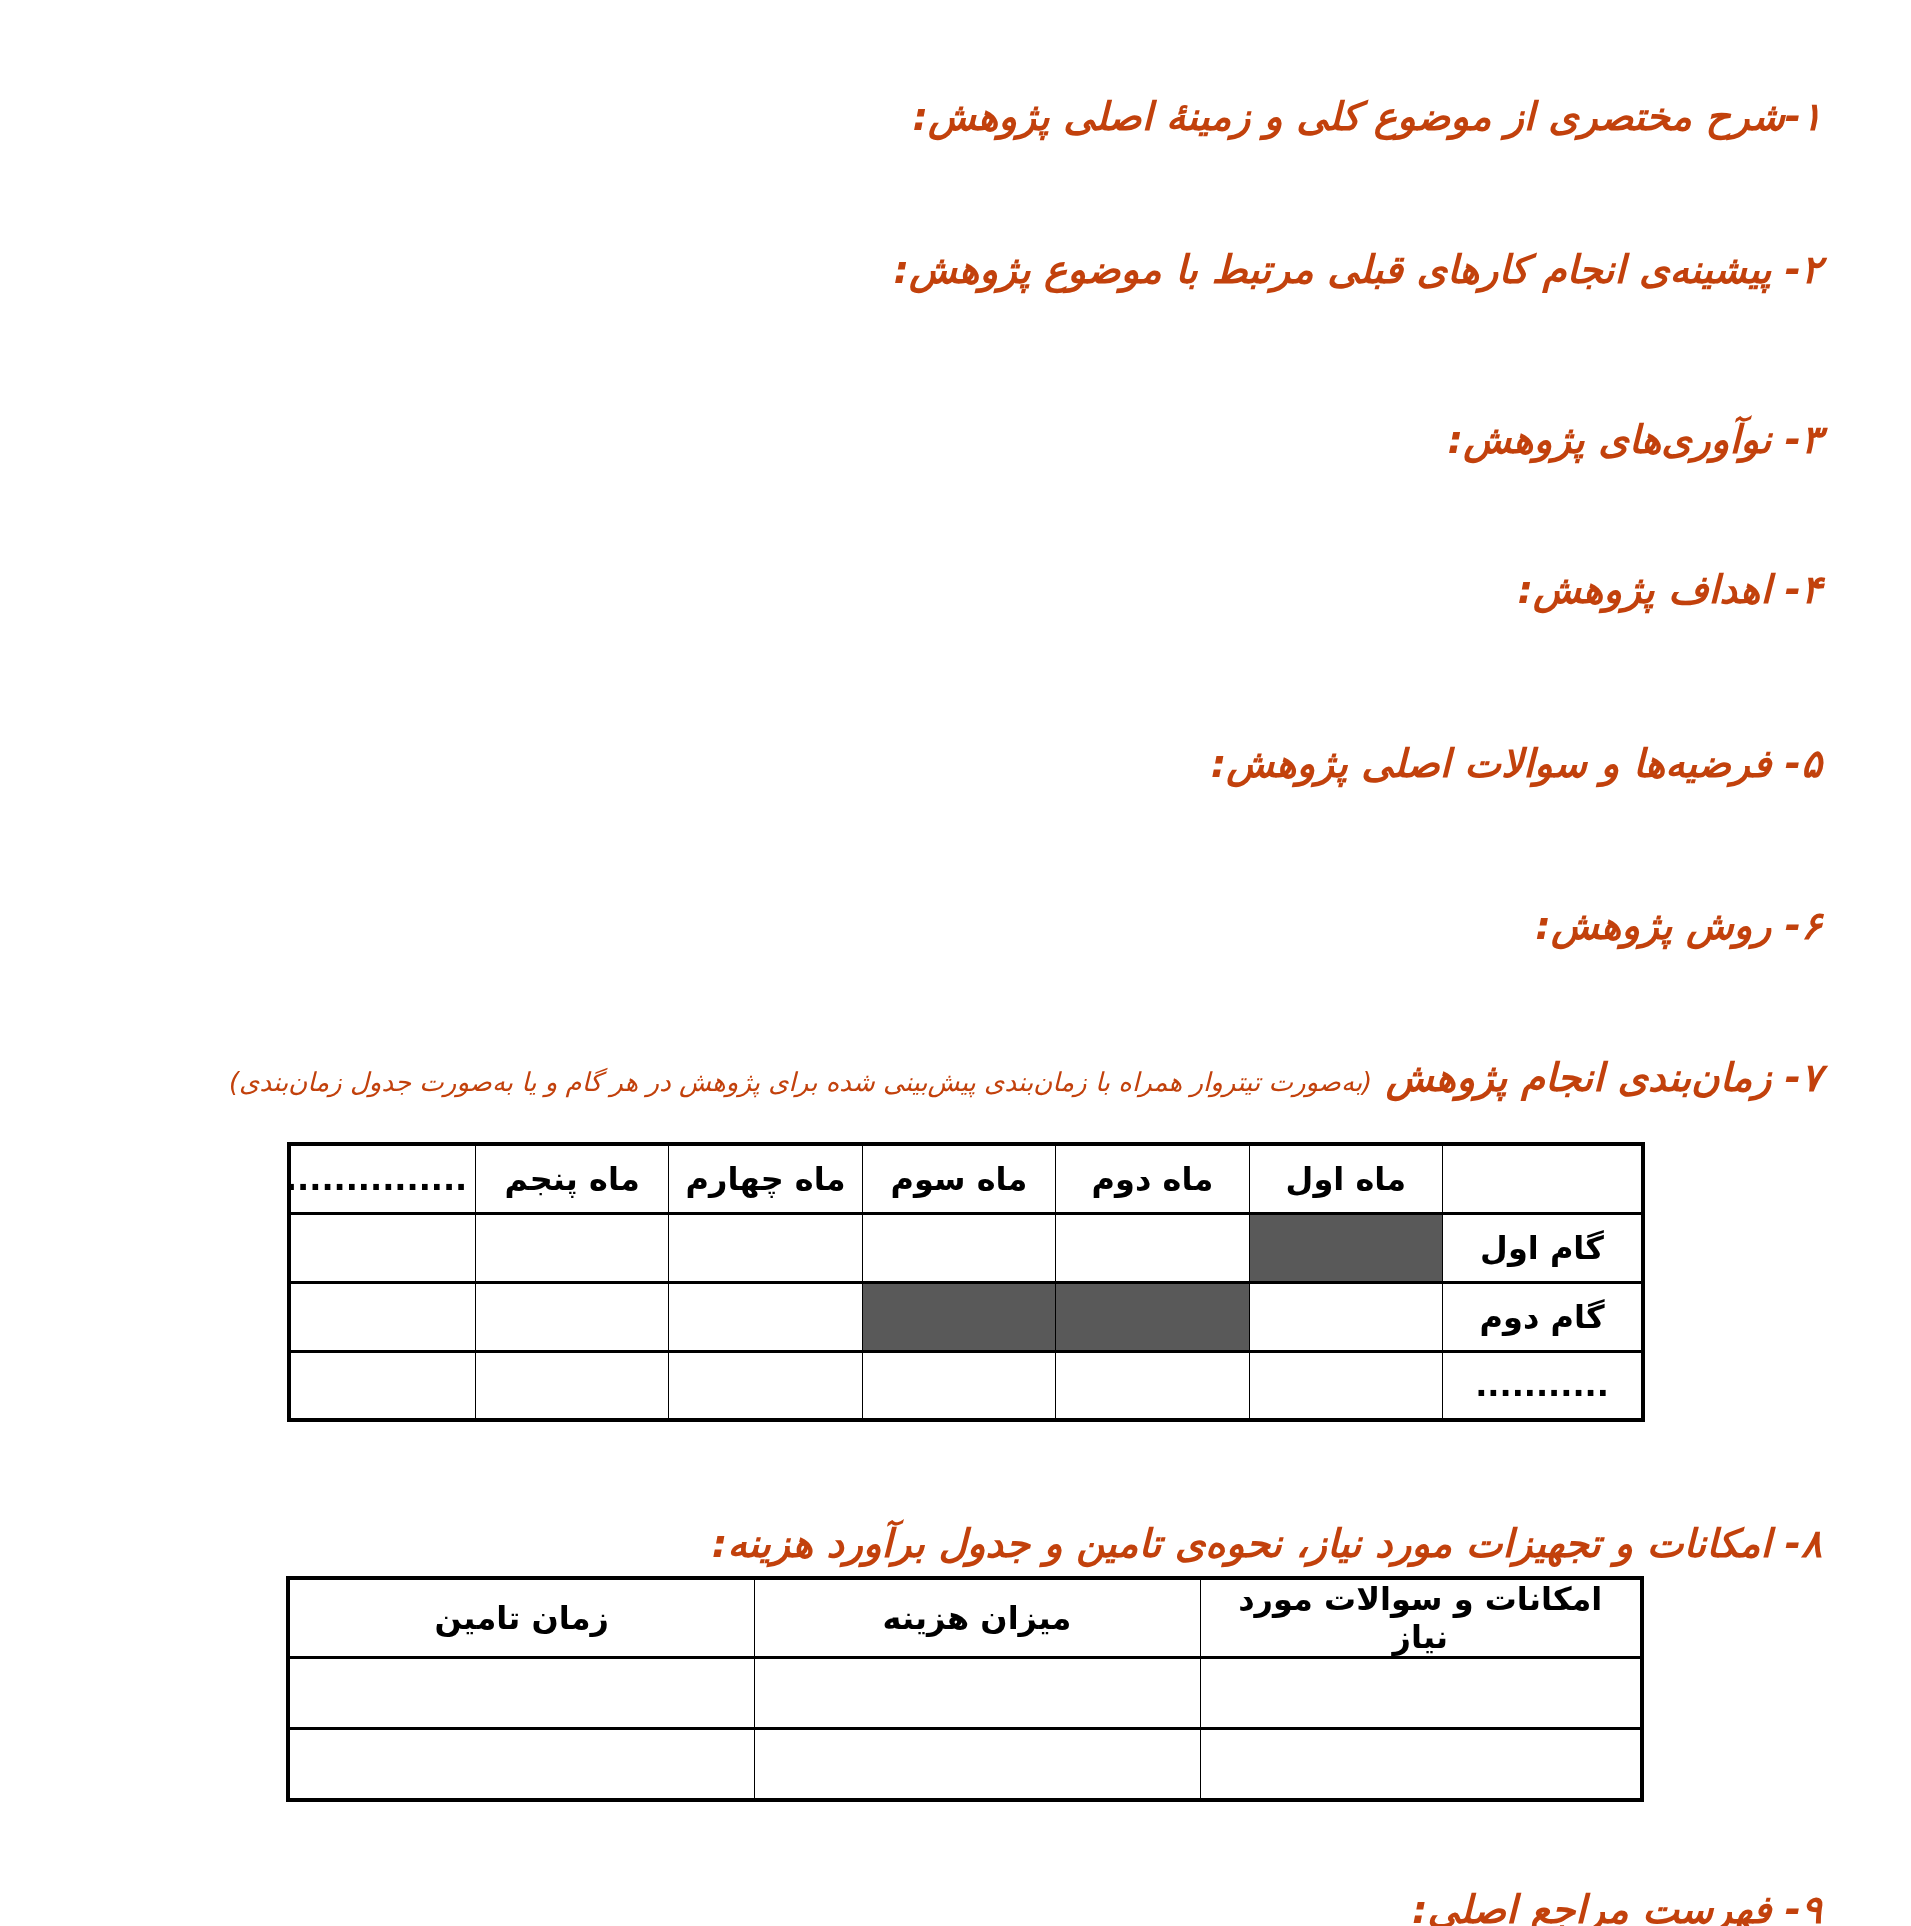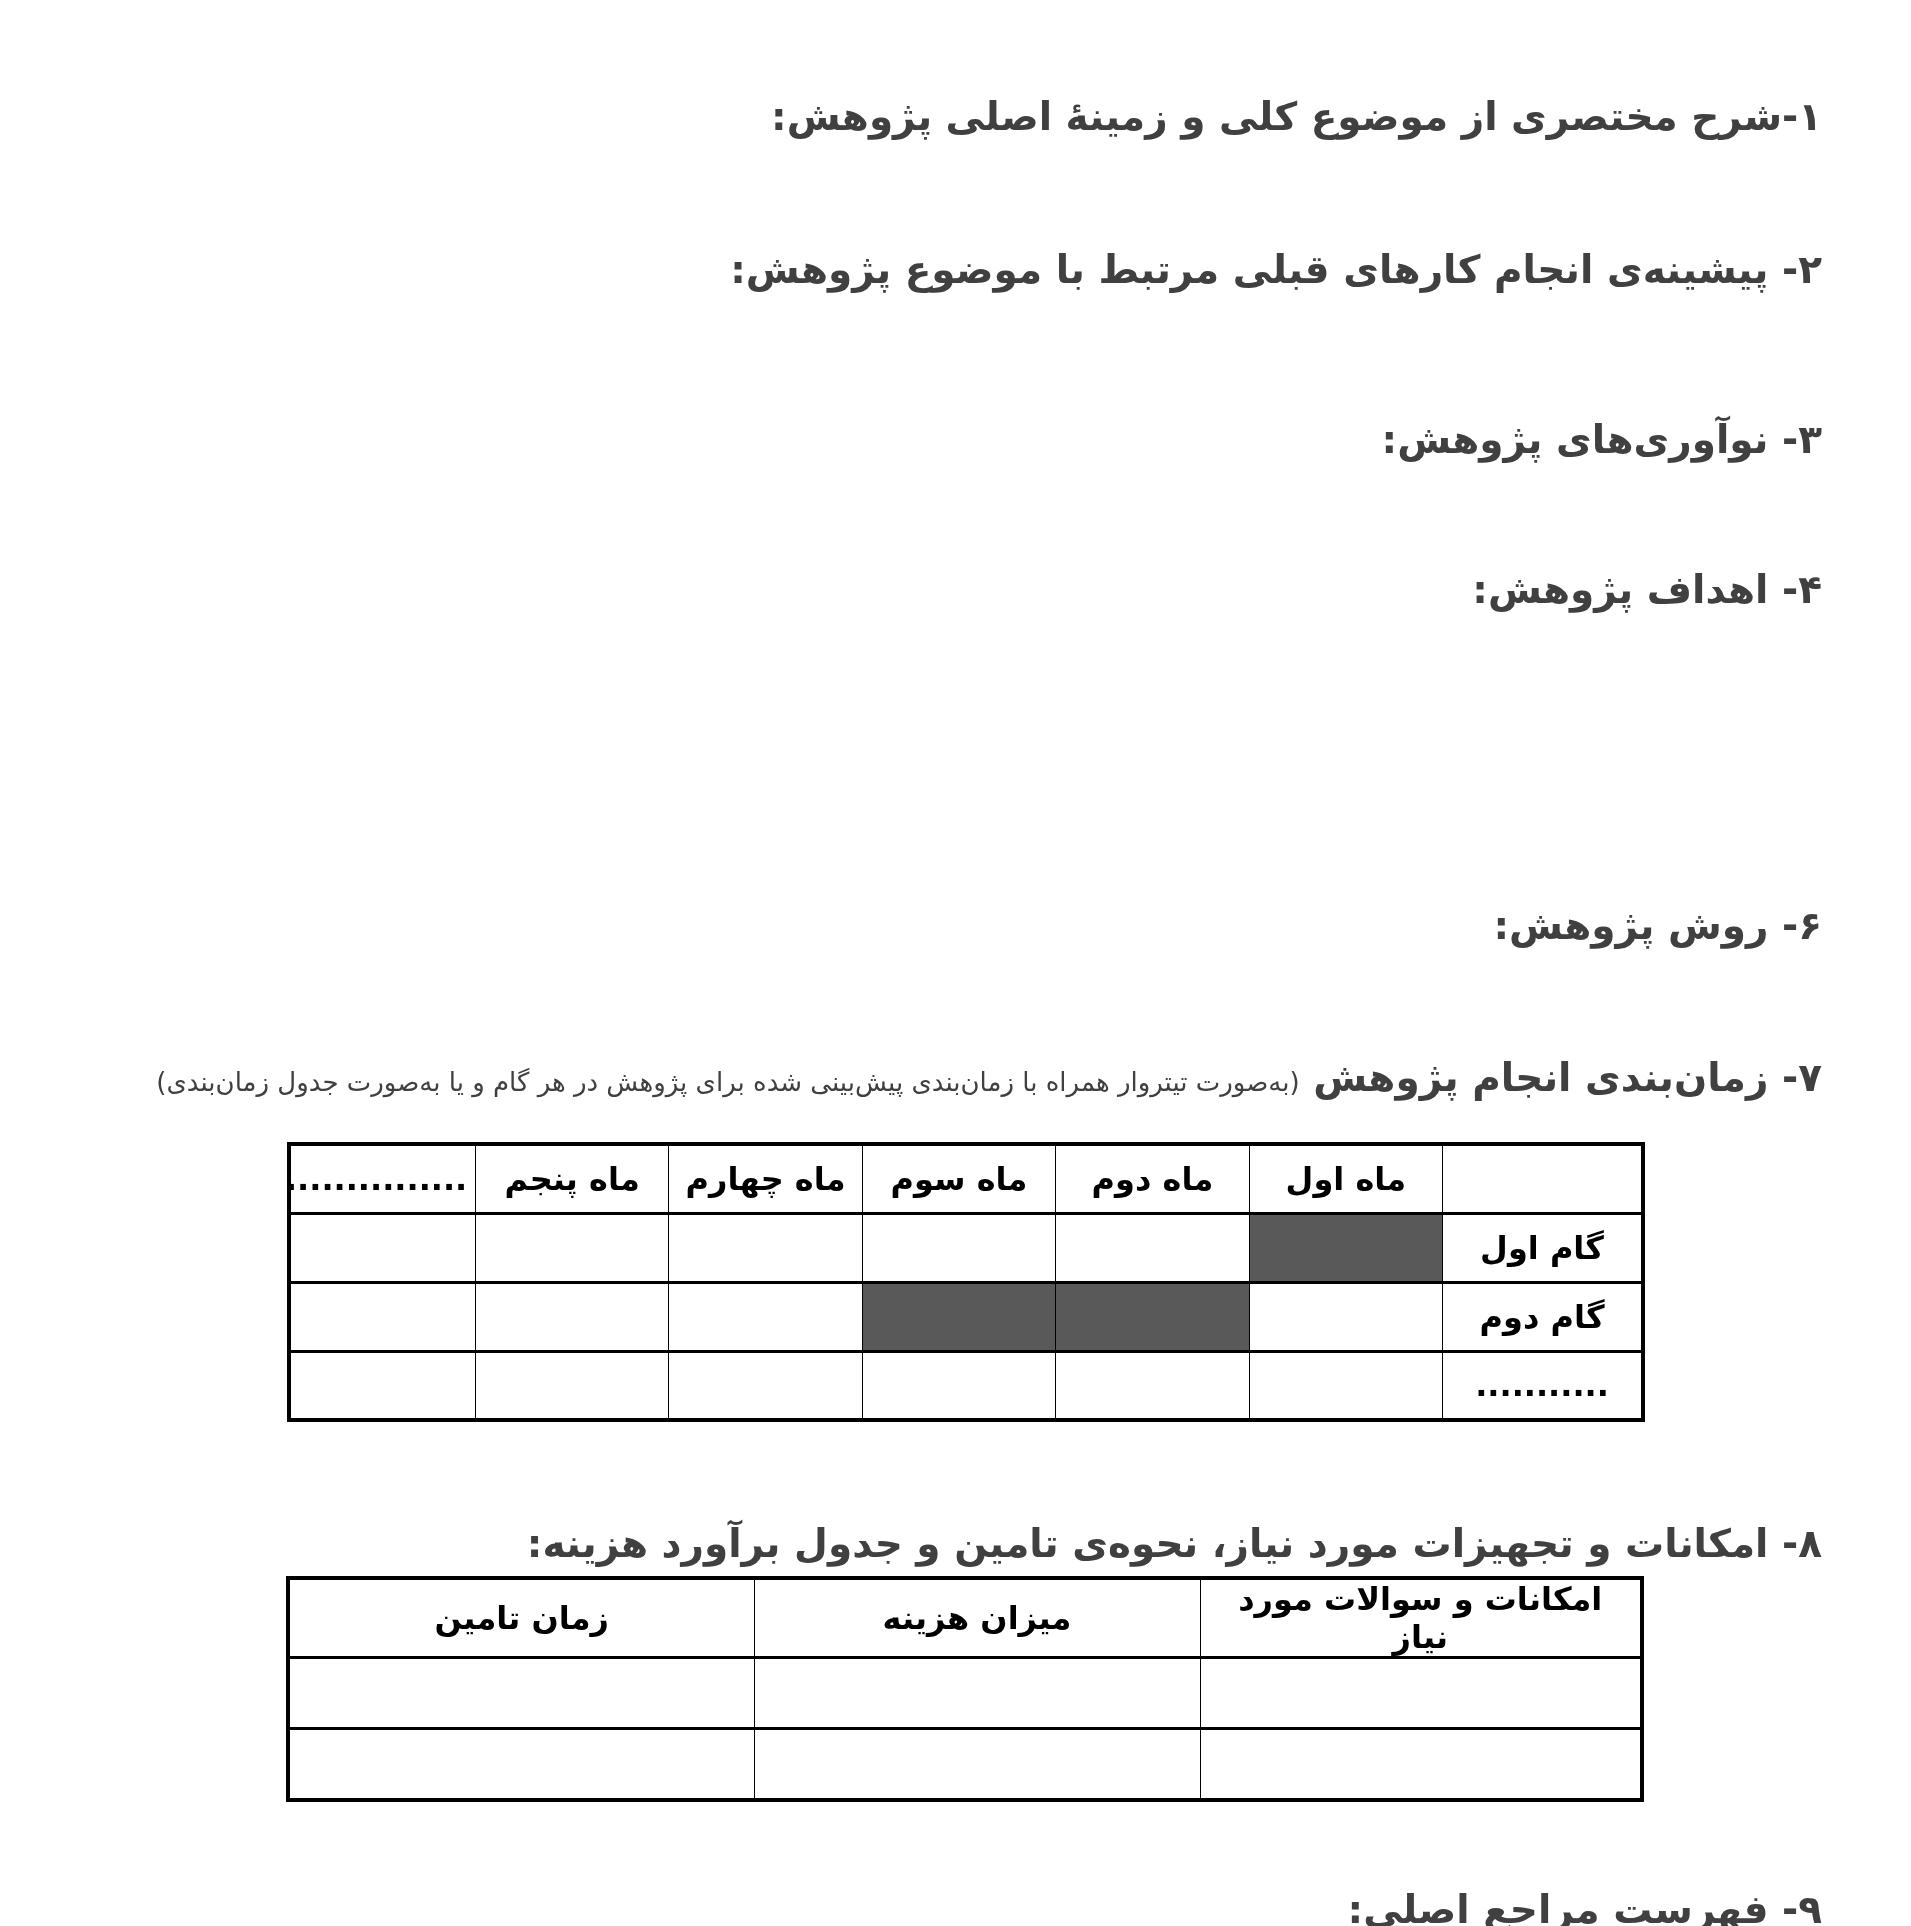--- a/index.html
+++ b/index.html
@@ -4,23 +4,24 @@
 <style>
   html,body{margin:0;padding:0;background:#ffffff;}
   body{font-family:"DejaVu Sans", sans-serif; direction:rtl;}
   .page{position:relative;width:1911px;height:2703px;background:#ffffff;overflow:hidden;}
 
   .heading{
     position:absolute;
     right:89px;
     font-weight:bold;
     font-size:39px;
-    color:#404040;
+    color:#c2410c;
     white-space:nowrap;
     line-height:1.35;
+    font-style:italic;
   }
   .h1{top:91px;}
   .h2{top:244px;}
   .h3{top:414px;}
   .h4{top:564px;}
   .h5{top:738px;}
   .h6{top:900px;}
   .h7{top:1052px;}
   .h8{top:1499px;margin-top:19px;}
   .h9{top:1884px;}
@@ -55,20 +56,21 @@
 </style>
 </head>
 <body>
 
 <div class="page">
 
   <div class="heading h1">۱-شرح مختصری از موضوع کلی و زمینۀ اصلی پژوهش:</div>
   <div class="heading h2">۲- پیشینه‌ی انجام کارهای قبلی مرتبط با موضوع پژوهش:</div>
   <div class="heading h3">۳- نوآوری‌های پژوهش:</div>
   <div class="heading h4">۴- اهداف پژوهش:</div>
+  <div class="heading h5">۵- فرضیه‌ها و سوالات اصلی پژوهش:</div>
   <div class="heading h6">۶- روش پژوهش:</div>
 
   <div class="heading h7"><span>۷- زمان‌بندی انجام پژوهش</span> <span class="paren">(به‌صورت تیتروار همراه با زمان‌بندی پیش‌بینی شده برای پژوهش در هر گام و یا به‌صورت جدول زمان‌بندی)</span></div>
 
   <table class="doc-table timeline-table">
     <colgroup>
       <col style="width:200px">
       <col style="width:193px">
       <col style="width:193px">
       <col style="width:193px">

